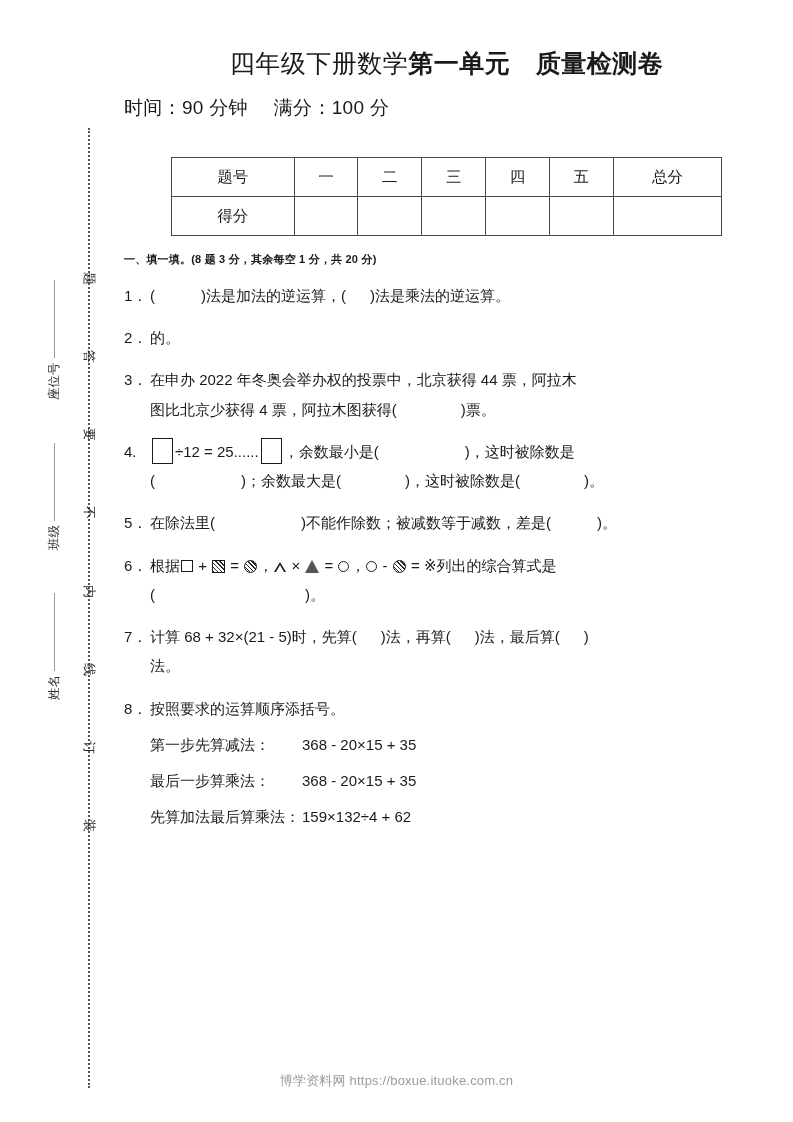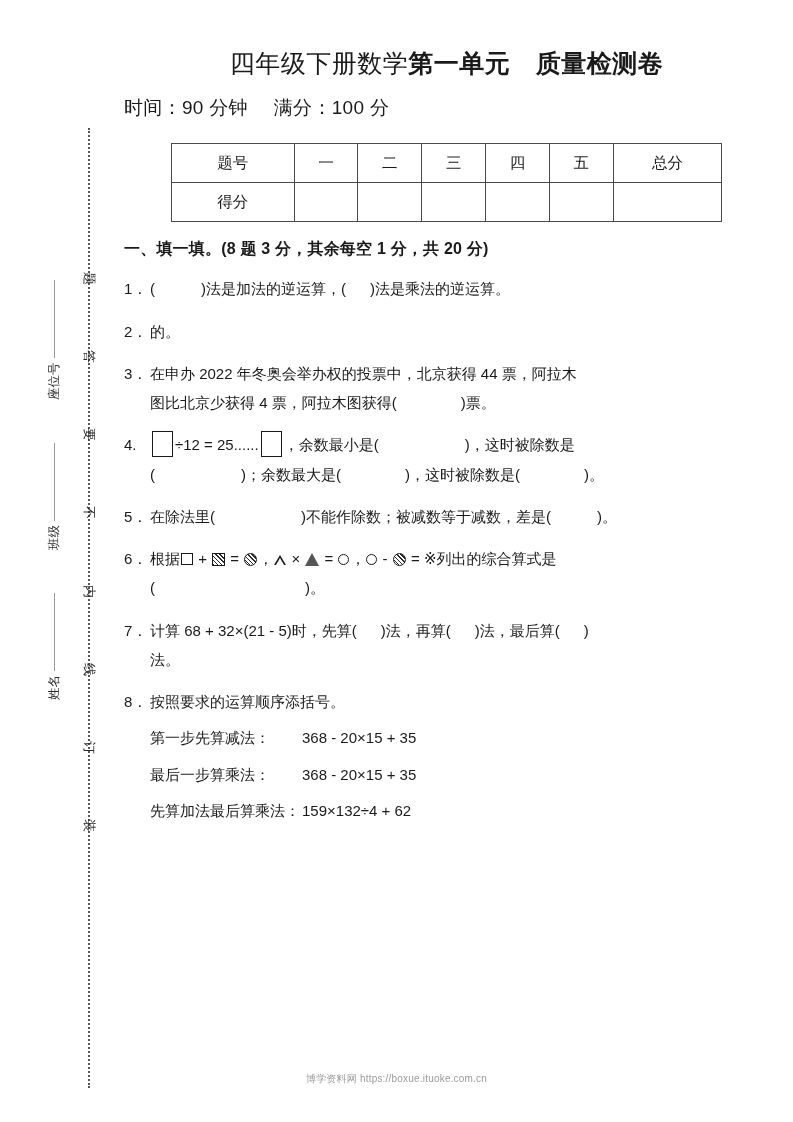--- a/index.html
+++ b/index.html
@@ -98,41 +98,41 @@
   #exam-meta {
     text-align: left;
     margin-top: 16px;
     font-size: 19px;
     letter-spacing: 0.3px;
   }
   #exam-meta .meta-gap { display: inline-block; width: 26px; }
 
   
   #score-table {
-    margin: 22px auto 0 auto;
+    margin: 36px auto 0 auto;
     border-collapse: collapse;
     width: 551px;
     table-layout: fixed;
   }
   #score-table td {
     border: 1px solid #4a4a4a;
     height: 39px;
     text-align: center;
     vertical-align: middle;
     font-size: 15.5px;
     color: #1a1a1a;
   }
   #score-table td.c-label { width: 119px; }
   #score-table td.c-num   { width: 62px; }
   #score-table td.c-total { width: 105px; }
 
   
   .section-head {
     margin-top: 15px;
-    font-size: 16px;
+    font-size: 11px;
     font-weight: bold;
     letter-spacing: 0.2px;
     line-height: 1.5;
   }
 
   .q {
     display: flex;
     margin-top: 13px;
     font-size: 15px;
     line-height: 1.95;
@@ -227,21 +227,21 @@
     vertical-align: -2px;
   }
 
   
   #footer-watermark {
     position: absolute;
     left: 0;
     top: 1072px;
     width: 793px;
     text-align: center;
-    font-size: 10px;
+    font-size: 13px;
     color: #9b9b9b;
     letter-spacing: 0.2px;
   }
 </style>
 </head>
 <body>
 
 <div id="binding-sidebar">
   <div class="dotted-rule"></div>
   <div class="seal-chars" id="seal-chars">

